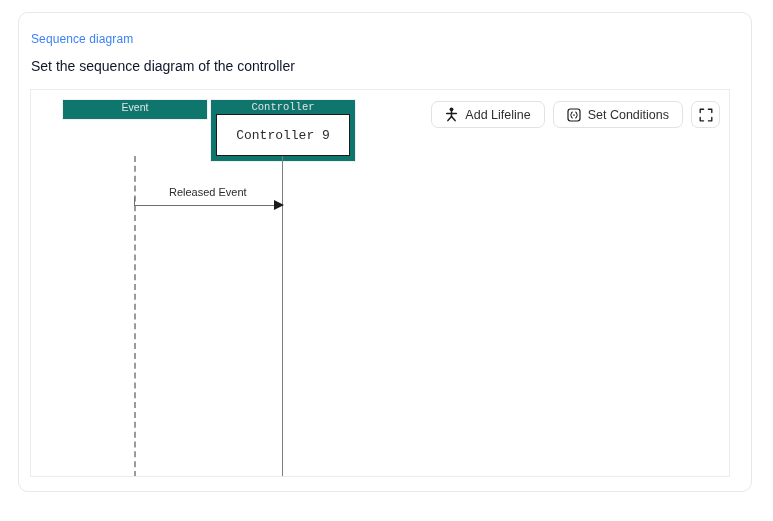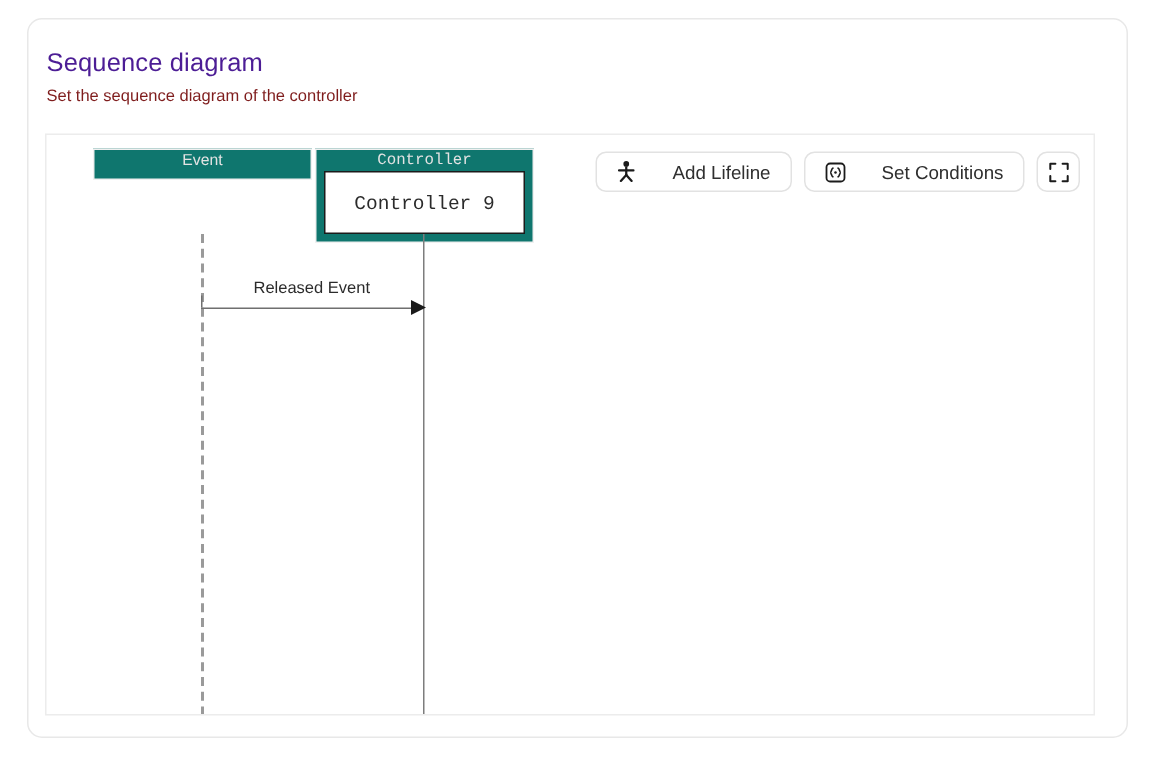--- a/index.html
+++ b/index.html
@@ -24,32 +24,32 @@
     box-sizing: border-box;
     background: #ffffff;
     border: 1px solid #e8e8e8;
     border-radius: 10px;
   }
 
   .card-title {
     position: absolute;
     left: 12px;
     top: 19px;
-    font-size: 17px;
-    color: #4c1d95;
+    font-size: 12px;
+    color: #3b82f6;
     letter-spacing: 0.1px;
     white-space: nowrap;
   }
 
   .card-subtitle {
     position: absolute;
     left: 12px;
     top: 45px;
-    font-size: 11px;
-    color: #7f1d1d;
+    font-size: 14px;
+    color: #0f172a;
     white-space: nowrap;
   }
 
   .canvas {
     position: absolute;
     left: 11px;
     top: 76px;
     width: 700px;
     height: 388px;
     box-sizing: border-box;
@@ -63,21 +63,21 @@
     position: absolute;
     right: 9px;
     top: 11px;
     display: flex;
     align-items: center;
     gap: 8px;
   }
   .tbtn {
     display: flex;
     align-items: center;
-    gap: 24px;
+    gap: 7px;
     height: 27px;
     padding: 0 13px;
     box-sizing: border-box;
     background: #ffffff;
     border: 1px solid #e2e2e2;
     border-radius: 7px;
     font-size: 12.5px;
     color: #2f2f2f;
     cursor: pointer;
     white-space: nowrap;

